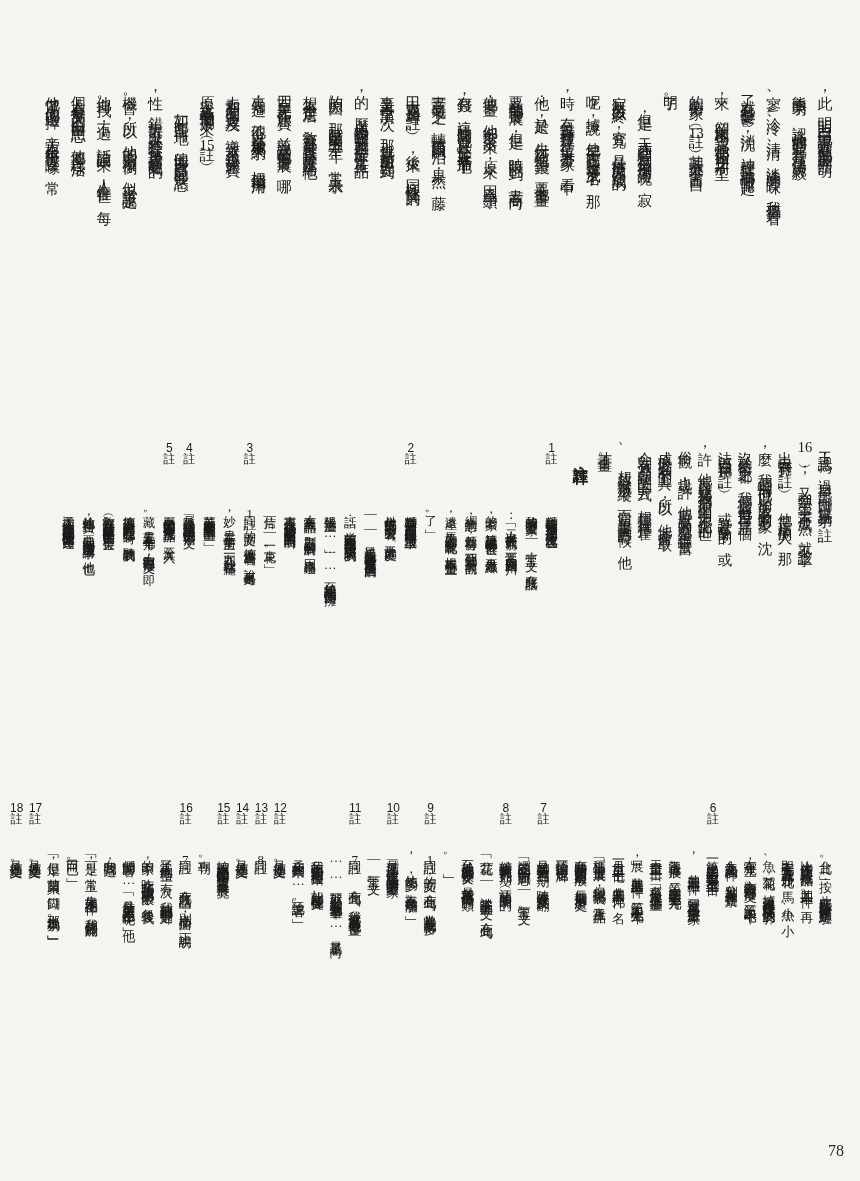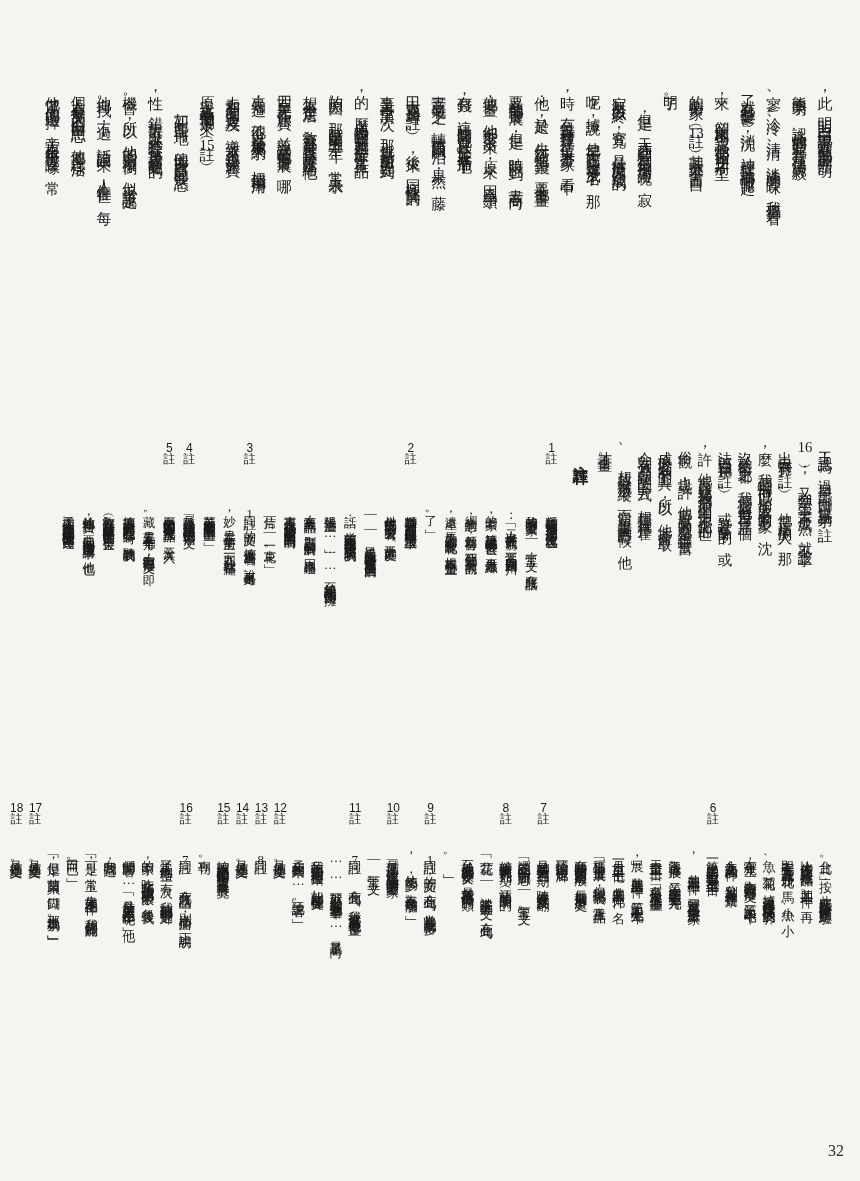--- a/index.html
+++ b/index.html
@@ -225,14 +225,14 @@
     <div class="note">
         <div class="note-label">註<span class="tcy">17</span></div>
         <div class="vcol">見席德進文。</div>
       </div>
     <div class="note">
         <div class="note-label">註<span class="tcy">18</span></div>
         <div class="vcol">見席德進文。</div>
       </div>
   </section>
 
-  <div class="page-number">32</div>
+  <div class="page-number">78</div>
 </div>
 
 </body></html>

